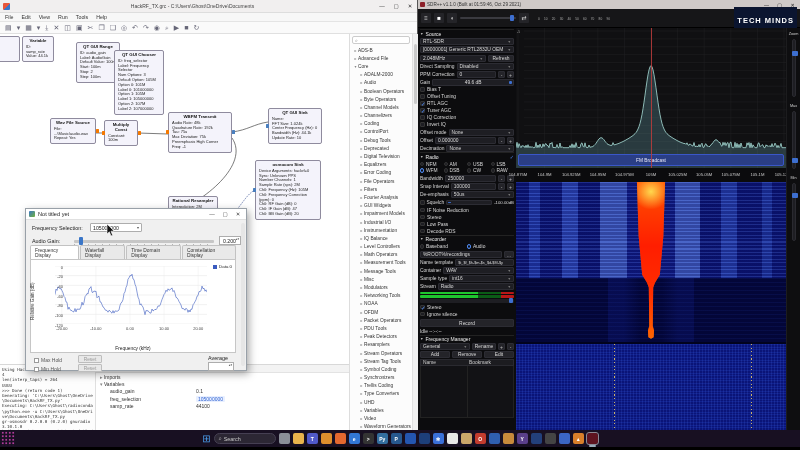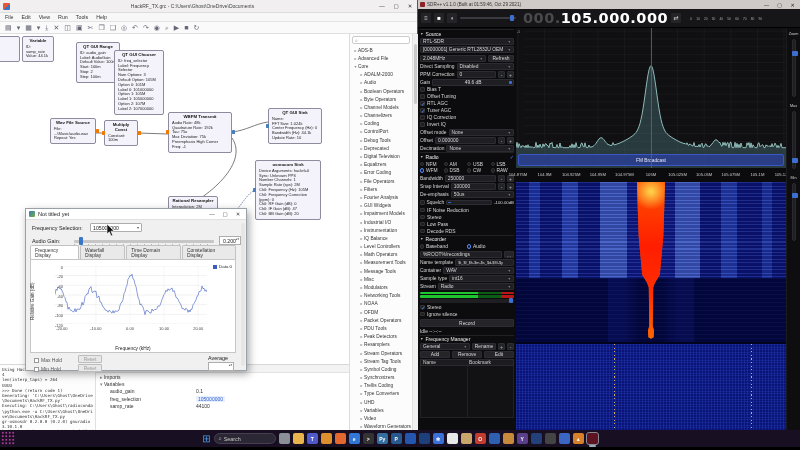--- a/index.html
+++ b/index.html
@@ -610,37 +610,37 @@
     <span class="wc">▢</span>
     <span class="wc">✕</span>
   </div>
   <div class="s-top">
     <span class="s-mb">≡</span>
     <span class="s-mb" style="color:#fff">■</span>
     <span class="s-mb">◖</span>
     <span class="s-vol">
         <i></i>
       </span>
-    <span class="s-freq"><span class="dim">000.</span><span>105.000.000</span></span>
     <span class="s-mb">⇄</span>
     <span class="s-meter">
       <span class="bar"><i></i></span>
       <span class="s-mticks" id="meter-ticks">
           <span>0</span>
           <span>10</span>
           <span>20</span>
           <span>30</span>
           <span>40</span>
           <span>50</span>
           <span>60</span>
           <span>70</span>
           <span>80</span>
           <span>90</span>
         </span>
     </span>
+    <span class="s-logo"><span>TECH MINDS</span></span>
   </div>
 
   <div class="sp-panel">
     <div class="s-hdr">
         <span class="tri">▼</span>
         <span>Source</span>
       </div>
     <div class="s-dd">
         <span>RTL-SDR</span>
         <span class="ar">▼</span>

